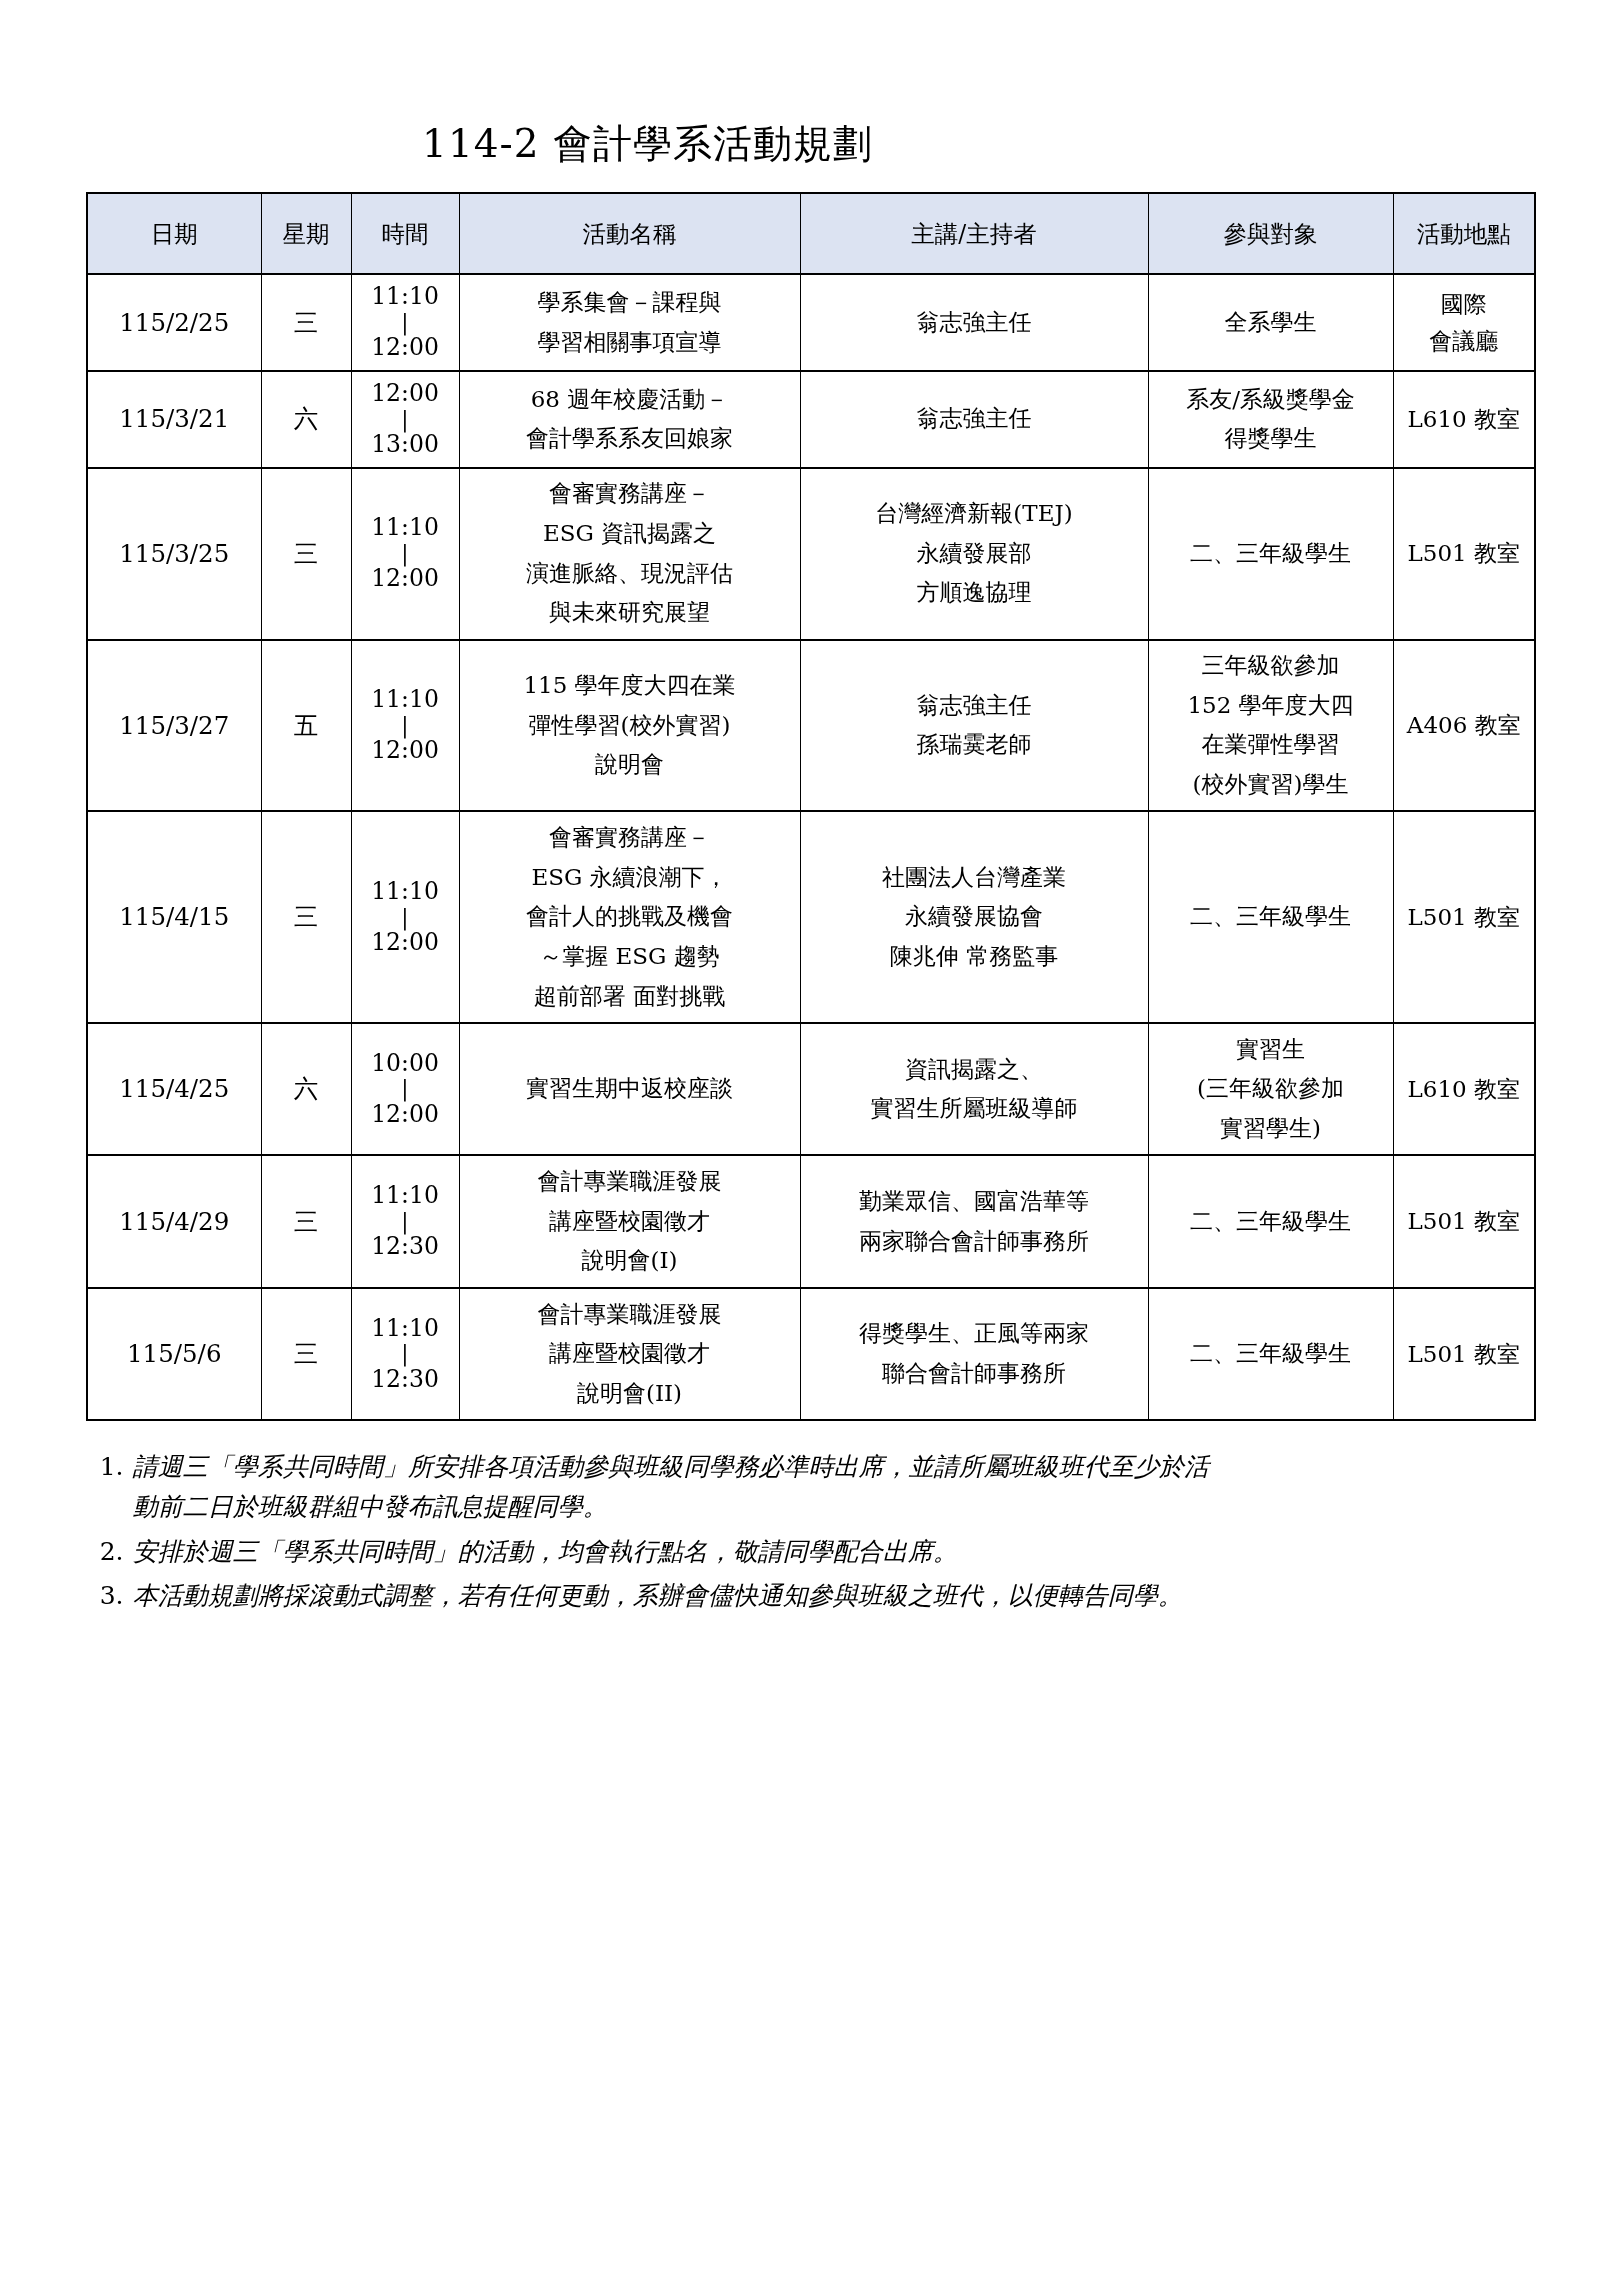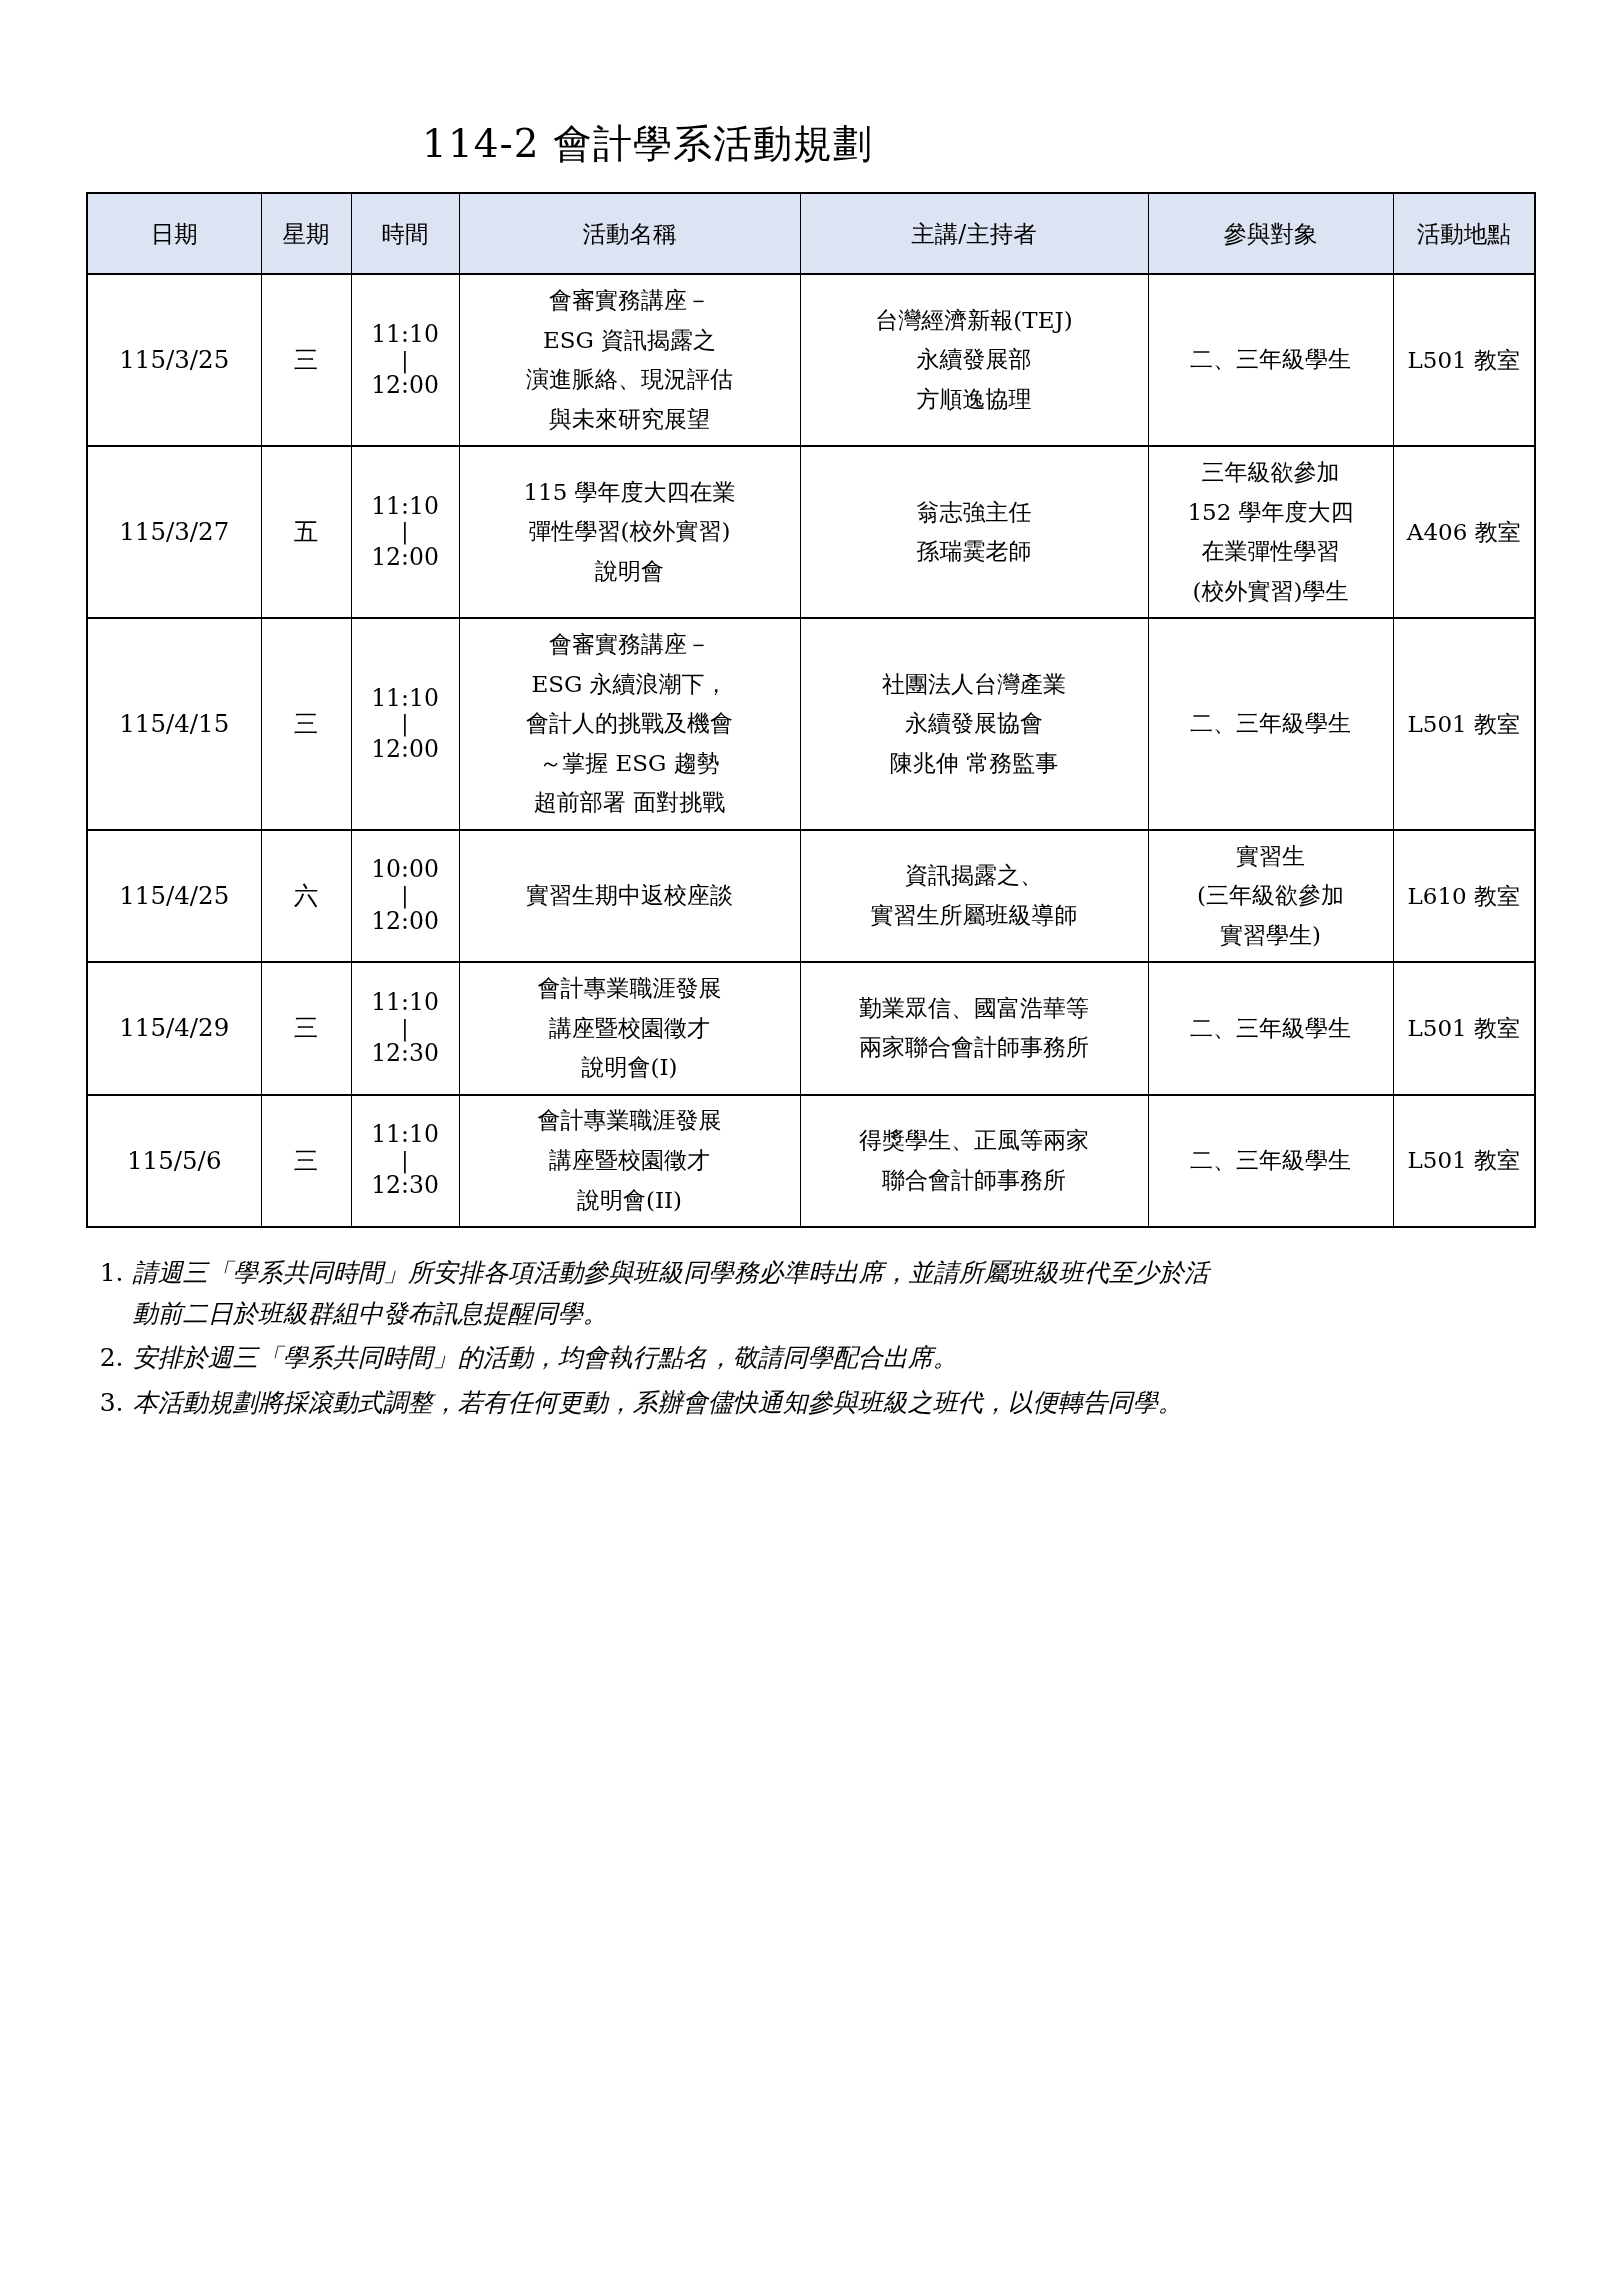--- a/index.html
+++ b/index.html
@@ -146,20 +146,42 @@
         <th>星期</th>
         <th>時間</th>
         <th>活動名稱</th>
         <th>主講/主持者</th>
         <th>參與對象</th>
         <th>活動地點</th>
       </tr>
     </thead>
     <tbody id="schedule-body">
         <tr>
+          <td class="cell-date">115/2/25</td>
+          <td class="cell-day">三</td>
+          <td class="cell-time"><div>11:10</div><div class="time-sep">|</div><div>12:00</div></td>
+          <td class="cell-name">學系集會－課程與
+學習相關事項宣導</td>
+          <td class="cell-speaker">翁志強主任</td>
+          <td class="cell-audience">全系學生</td>
+          <td class="cell-place">國際
+會議廳</td>
+        </tr>
+        <tr>
+          <td class="cell-date">115/3/21</td>
+          <td class="cell-day">六</td>
+          <td class="cell-time"><div>12:00</div><div class="time-sep">|</div><div>13:00</div></td>
+          <td class="cell-name">68 週年校慶活動－
+會計學系系友回娘家</td>
+          <td class="cell-speaker">翁志強主任</td>
+          <td class="cell-audience">系友/系級獎學金
+得獎學生</td>
+          <td class="cell-place">L610 教室</td>
+        </tr>
+        <tr>
           <td class="cell-date">115/3/25</td>
           <td class="cell-day">三</td>
           <td class="cell-time"><div>11:10</div><div class="time-sep">|</div><div>12:00</div></td>
           <td class="cell-name">會審實務講座－
 ESG 資訊揭露之
 演進脈絡、現況評估
 與未來研究展望</td>
           <td class="cell-speaker">台灣經濟新報(TEJ)
 永續發展部
 方順逸協理</td>

